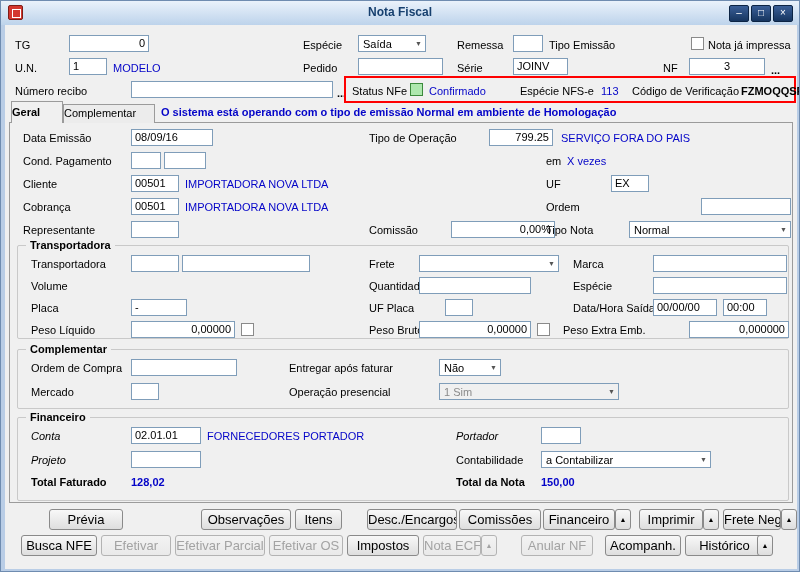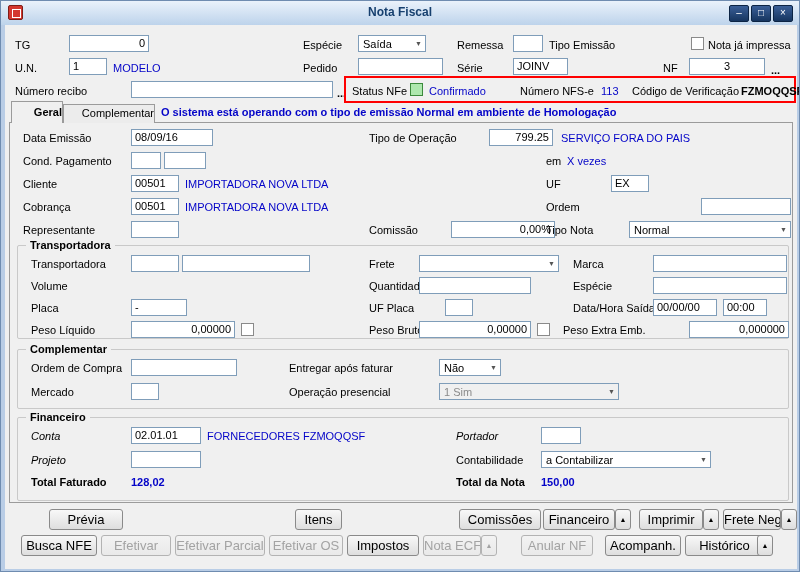--- a/index.html
+++ b/index.html
@@ -25,21 +25,21 @@
   .combo.disabled .txt{color:#8a8a8a;}
   .chk{position:absolute;width:13px;height:13px;background:#fff;border:1px solid #8a8a8a;box-sizing:border-box;}
   .group{position:absolute;border:1px solid #c9c9c9;border-radius:2px;box-sizing:border-box;}
   .legend{position:absolute;left:8px;top:-8px;background:#f0f0f0;padding:0 4px;font-size:11px;font-weight:bold;line-height:14px;white-space:nowrap;}
   .redbox{position:absolute;border:2px solid #fe0000;box-sizing:border-box;}
   .sq{position:absolute;width:13px;height:13px;background:#aee8ae;border:1px solid #3c8a3c;box-sizing:border-box;}
   .dots{position:absolute;font-size:11px;font-weight:bold;line-height:14px;color:#000;cursor:default;}
   .btn{position:absolute;height:21px;background:linear-gradient(#f8f8f8,#dedede);border:1px solid #8a8a8a;border-radius:3px;font-size:13px;line-height:19px;text-align:center;box-sizing:border-box;color:#000;white-space:nowrap;overflow:hidden;cursor:default;}
   .btn.disabled{color:#a3a3a3;border-color:#b3b3b3;background:linear-gradient(#f3f3f3,#e9e9e9);}
   .btn.arrowbtn{font-size:7px;}
-  .tab{position:absolute;box-sizing:border-box;font-size:11px;text-align:right;background:#ececec;border:1px solid #9b9b9b;border-bottom:none;cursor:default;}
+  .tab{position:absolute;box-sizing:border-box;font-size:11px;text-align:left;background:#ececec;border:1px solid #9b9b9b;border-bottom:none;cursor:default;}
   .tab.active{background:#f0f0f0;font-weight:bold;z-index:3;}
   .panel{position:absolute;border:1px solid #9b9b9b;background:#f0f0f0;box-sizing:border-box;}
   .msg{position:absolute;font-size:11px;font-weight:bold;color:#0404c8;white-space:nowrap;}
 </style>
 </head>
 <body>
 
 <div class="window">
   <div class="titlebar">
     <div class="app-icon"></div>
@@ -77,21 +77,21 @@
     <div class="fld center" style="left:684px;top:33px;width:76px">3</div>
     <span class="dots" style="left:766px;top:38px">...</span>
 
     <span class="lbl" style="left:10px;top:59px">Número recibo</span>
     <div class="fld" style="left:126px;top:56px;width:202px"></div>
     <span class="dots" style="left:332px;top:61px">...</span>
     <div class="redbox" style="left:339px;top:51px;width:452px;height:27px"></div>
     <span class="lbl" style="left:347px;top:59px">Status NFe</span>
     <div class="sq" style="left:405px;top:58px"></div>
     <span class="lbl blue" style="left:424px;top:59px">Confirmado</span>
-    <span class="lbl" style="left:515px;top:59px">Número NFS-e</span>
+    <span class="lbl" style="left:515px;top:59px">Espécie NFS-e</span>
     <span class="lbl blue" style="left:596px;top:59px">113</span>
     <span class="lbl" style="left:627px;top:59px">Código de Verificação</span>
     <span class="lbl bold" style="left:736px;top:59px">FZMOQQSF</span>
 
     <div class="panel" style="left:4px;top:97px;width:784px;height:381px"></div>
     <div class="tab active" style="left:6px;top:76px;width:52px;height:22px;line-height:20px">Geral</div>
     <div class="tab" style="left:58px;top:79px;width:92px;height:19px;line-height:17px">Complementar</div>
     <div class="msg" style="left:156px;top:81px">O sistema está operando com o tipo de emissão Normal em ambiente de Homologação</div>
 
     <span class="lbl" style="left:18px;top:106px">Data Emissão</span>
@@ -181,39 +181,41 @@
     <div class="combo disabled" style="left:434px;top:358px;width:180px">
       <span class="txt">1 Sim</span>
       <span class="arr">▼</span>
     </div>
 
     <div class="group" style="left:12px;top:392px;width:772px;height:84px">
       <span class="legend">Financeiro</span>
     </div>
     <span class="lbl italic" style="left:26px;top:404px">Conta</span>
     <div class="fld blue" style="left:126px;top:402px;width:70px">02.01.01</div>
-    <span class="lbl blue" style="left:202px;top:404px">FORNECEDORES FZMOQQSF</span>
+    <span class="lbl blue" style="left:202px;top:404px">FORNECEDORES PORTADOR</span>
     <span class="lbl italic" style="left:451px;top:404px">Portador</span>
     <div class="fld" style="left:536px;top:402px;width:40px"></div>
 
     <span class="lbl italic" style="left:26px;top:428px">Projeto</span>
     <div class="fld" style="left:126px;top:426px;width:70px"></div>
     <span class="lbl" style="left:451px;top:428px">Contabilidade</span>
     <div class="combo" style="left:536px;top:426px;width:170px">
       <span class="txt">a Contabilizar</span>
       <span class="arr">▼</span>
     </div>
 
     <span class="lbl bold" style="left:26px;top:450px">Total Faturado</span>
     <span class="lbl bold blue" style="left:126px;top:450px">128,02</span>
     <span class="lbl bold" style="left:451px;top:450px">Total da Nota</span>
     <span class="lbl bold blue" style="left:536px;top:450px">150,00</span>
 
     <div class="btn" style="left:44px;top:484px;width:74px">Prévia</div>
+    <div class="btn" style="left:196px;top:484px;width:90px">Observações</div>
     <div class="btn" style="left:290px;top:484px;width:47px">Itens</div>
+    <div class="btn" style="left:362px;top:484px;width:90px">Desc./Encargos</div>
     <div class="btn" style="left:454px;top:484px;width:82px">Comissões</div>
     <div class="btn" style="left:538px;top:484px;width:72px">Financeiro</div>
     <div class="btn arrowbtn" style="left:610px;top:484px;width:16px">▲</div>
     <div class="btn" style="left:634px;top:484px;width:64px">Imprimir</div>
     <div class="btn arrowbtn" style="left:698px;top:484px;width:16px">▲</div>
     <div class="btn" style="left:718px;top:484px;width:58px">Frete Neg.</div>
     <div class="btn arrowbtn" style="left:776px;top:484px;width:16px">▲</div>
 
     <div class="btn" style="left:16px;top:510px;width:76px">Busca NFE</div>
     <div class="btn disabled" style="left:96px;top:510px;width:70px">Efetivar</div>

